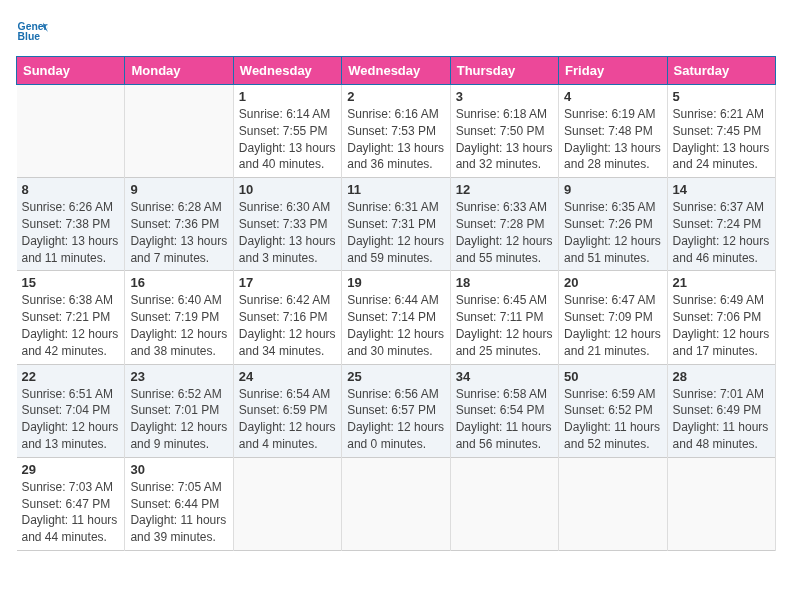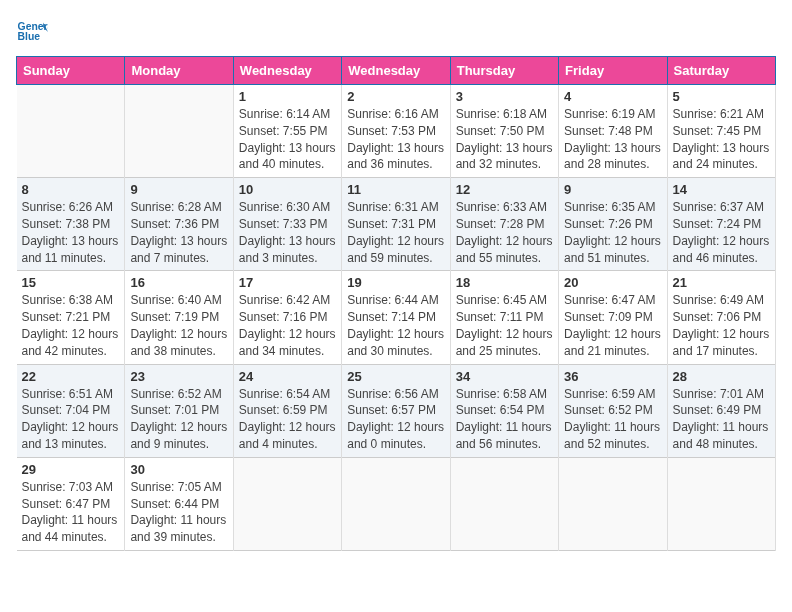--- a/index.html
+++ b/index.html
@@ -310,21 +310,21 @@
       </td>
         <td>
         <span class="day-num">34</span>
         <div class="day-info">
           Sunrise: 6:58 AM<br>
           Sunset: 6:54 PM<br>
           Daylight: 11 hours and 56 minutes.
         </div>
       </td>
         <td>
-        <span class="day-num">36</span>
+        <span class="day-num">50</span>
         <div class="day-info">
           Sunrise: 6:59 AM<br>
           Sunset: 6:52 PM<br>
           Daylight: 11 hours and 52 minutes.
         </div>
       </td>
         <td>
         <span class="day-num">28</span>
         <div class="day-info">
           Sunrise: 7:01 AM<br>

